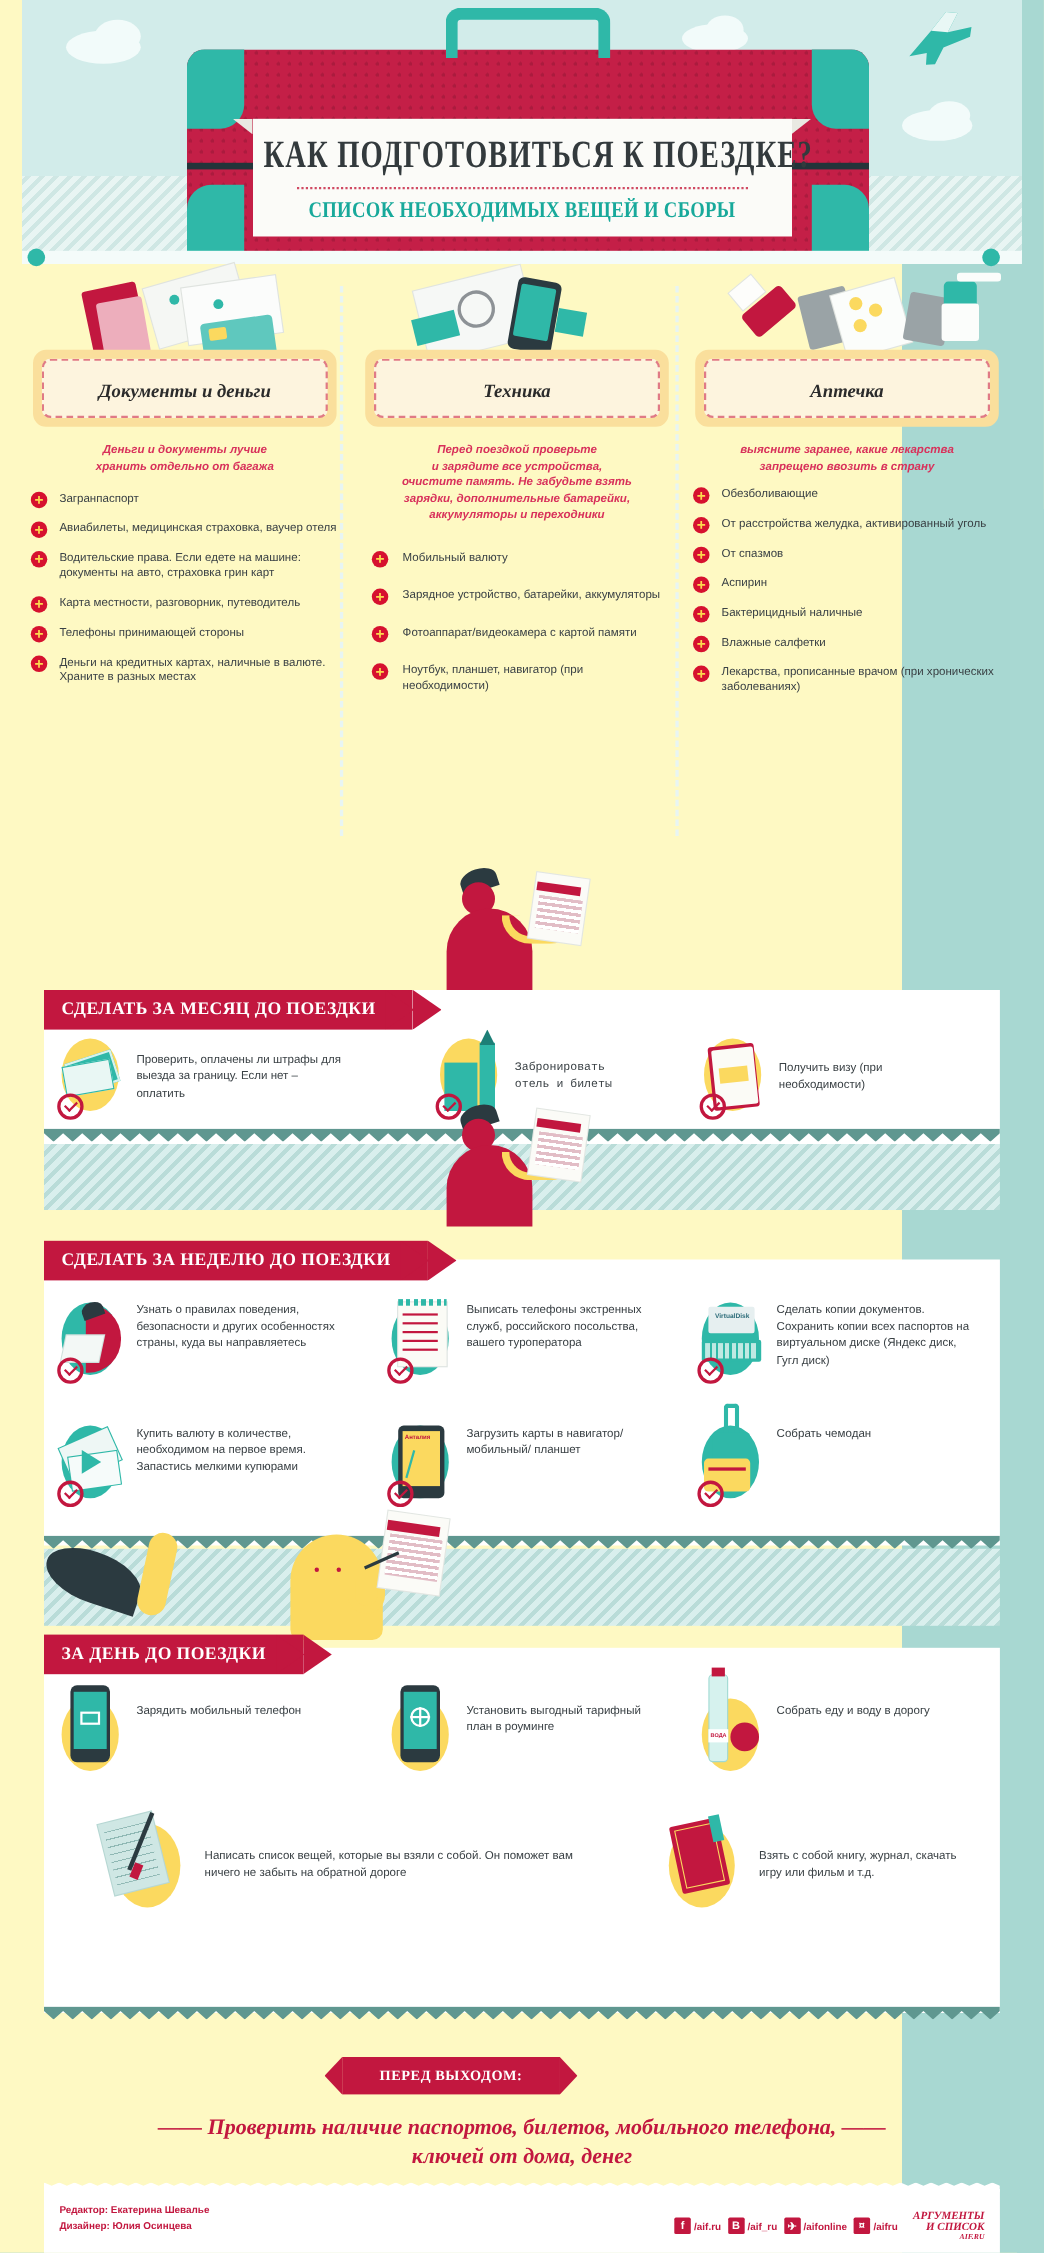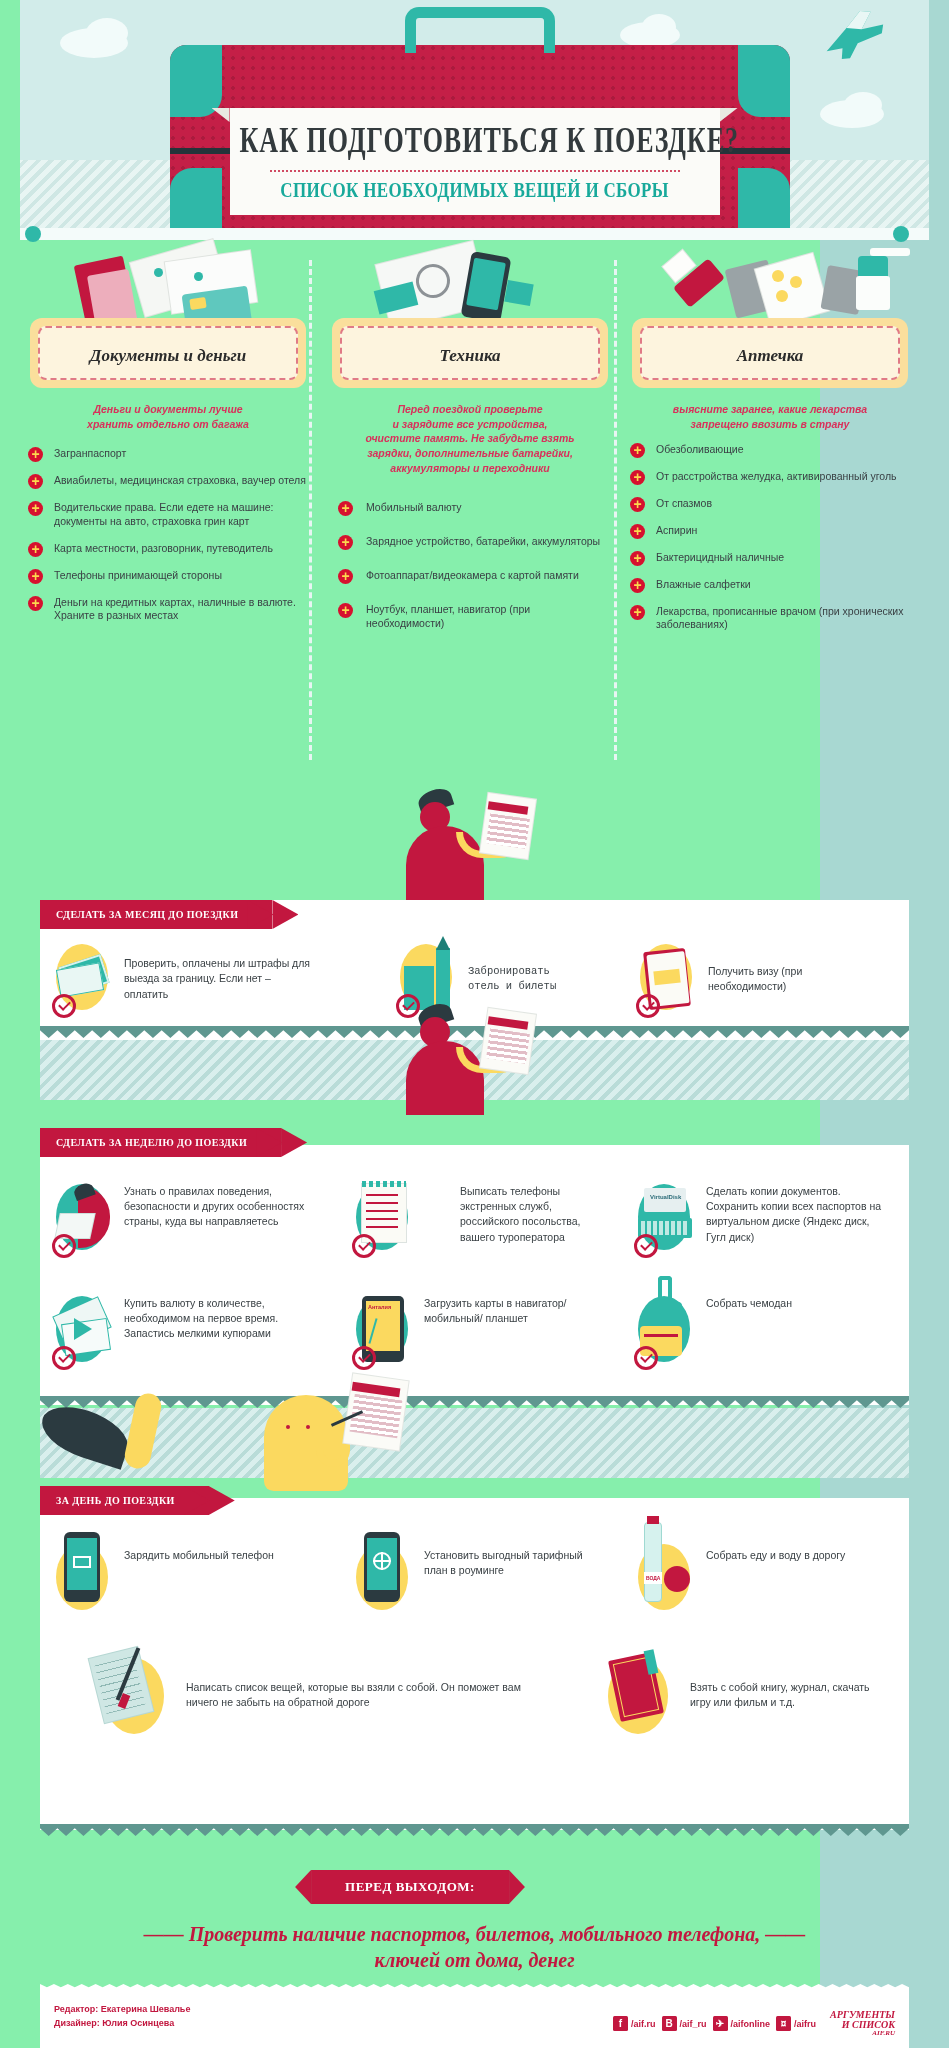--- a/index.html
+++ b/index.html
@@ -3,21 +3,21 @@
 <meta charset="utf-8">
 <style>
   * { box-sizing: border-box; margin: 0; padding: 0; }
   body {
     width: 949px; height: 2048px;
     font-family: "Liberation Sans", sans-serif;
     background: #a8d8d2;
     overflow: hidden;
     position: relative;
   }
-  .page { position: relative; width: 820px; height: 2048px; background: #86efac; }
+  .page { position: relative; width: 820px; height: 2048px; background: #fef9c3; }
 
   
   .header {
     position: absolute; left: 20px; top: 0; width: 909px; height: 240px;
     background: #d8f0ed; overflow: hidden;
   }
   .sky-band {
     position:absolute; left:0; top:0; width:100%; height:160px; background:#d2ecea;
   }
   .hatch-band {
@@ -133,21 +133,21 @@
   .col.c3 .plist { margin-top:12px; }
 
   
   .ill-shape { position:absolute; }
 
   
   .panel { position:absolute; left:40px; width:869px; background:#ffffff; }
   .tagwrap { position:absolute; left:40px; z-index:6; }
   .tag {
     display:inline-block; background:#c2173f; color:#fff;
-    font-family:"Liberation Serif", serif; font-weight:bold; font-size:10px;
+    font-family:"Liberation Serif", serif; font-weight:bold; font-size:16px;
     letter-spacing:.4px; padding:9px 34px 9px 16px; position:relative;
   }
   .tag::after {
     content:""; position:absolute; right:-1px; top:0; width:26px; height:100%;
     background:#c2173f;
     clip-path: polygon(0 0, 100% 50%, 0 100%);
   }
   .tag::before {
     content:""; position:absolute; right:-26px; top:0; width:26px; height:100%;
     background:#c2173f;
@@ -427,21 +427,21 @@
     <div class="icon-circ" style="margin-top:6px;">
       <div class="blob t"></div>
       <div style="position:absolute;left:22px;top:2px;width:32px;height:62px;background:#c2173f;border-radius:0 30px 30px 0;"></div>
       <div style="position:absolute;left:18px;top:0;width:20px;height:14px;background:#2b3a40;border-radius:50% 50% 0 0;transform:rotate(-20deg);"></div>
       <div style="position:absolute;left:2px;top:30px;width:34px;height:24px;background:#f3f8f6;transform:skewX(-12deg);box-shadow:0 0 0 1px #cfe0dc;"></div>
       <div class="check"></div>
     </div>
     <div class="step-text" style="margin-top:6px;">Узнать о правилах поведения, безопасности и других особенностях страны, куда вы направляетесь</div>
   </div>
 
-  <div class="step" style="left:356px;top:1178px;width:230px;align-items:flex-start;gap:36px;">
+  <div class="step" style="left:356px;top:1178px;width:230px;align-items:flex-start;">
     <div class="icon-circ" style="margin-top:6px;">
       <div class="blob t"></div>
       <div style="position:absolute;left:6px;top:0px;width:44px;height:58px;background:#fbfbf6;box-shadow:0 0 0 1px #dde3e0;"></div>
       <div style="position:absolute;left:6px;top:-3px;width:44px;height:6px;background:repeating-linear-gradient(90deg,#2fb8a8 0 4px,transparent 4px 7px);"></div>
       <div style="position:absolute;left:10px;top:10px;width:32px;height:2px;background:#c2173f;"></div>
       <div style="position:absolute;left:10px;top:18px;width:32px;height:2px;background:#c2173f;"></div>
       <div style="position:absolute;left:10px;top:26px;width:32px;height:2px;background:#c2173f;"></div>
       <div style="position:absolute;left:10px;top:34px;width:32px;height:2px;background:#c2173f;"></div>
       <div style="position:absolute;left:10px;top:42px;width:32px;height:2px;background:#c2173f;"></div>
       <div class="check"></div>

